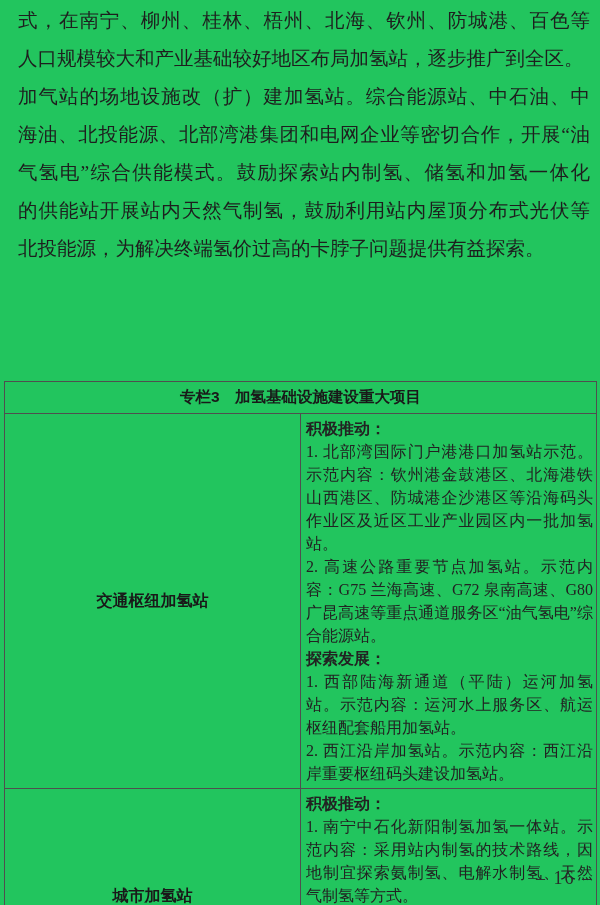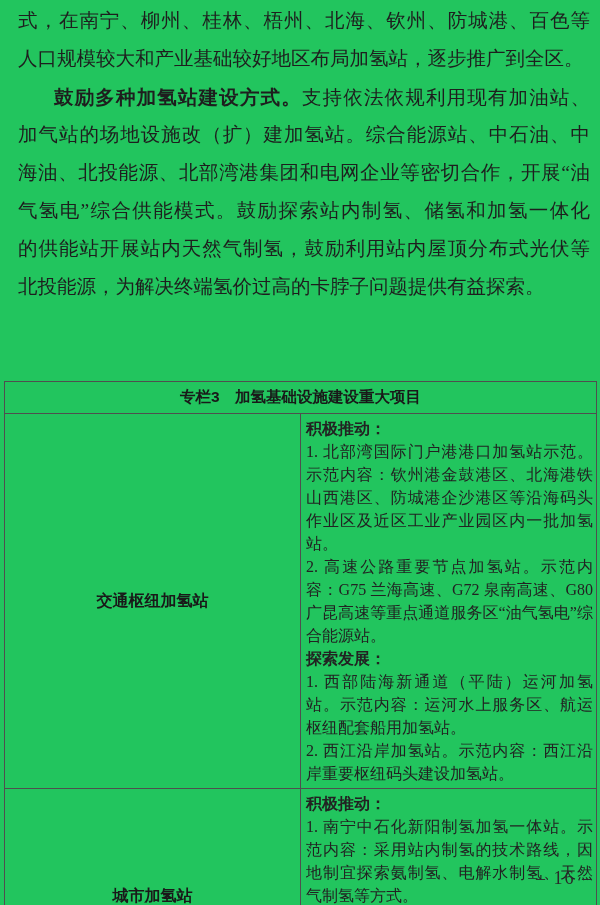--- a/index.html
+++ b/index.html
@@ -93,21 +93,20 @@
   }
 </style>
 </head>
 <body>
 
 <div class="page">
 
   <div class="body-text">
     <div class="bline">式，在南宁、柳州、桂林、梧州、北海、钦州、防城港、百色等</div>
     <div class="bline endpara">人口规模较大和产业基础较好地区布局加氢站，逐步推广到全区。</div>
-    <div class="bline indent"><span class="bold-run">鼓励多种加氢站建设方式。</span><span>支持依法依规利用现有加油站、</span></div>
     <div class="bline">加气站的场地设施改（扩）建加氢站。综合能源站、中石油、中</div>
     <div class="bline">海油、北投能源、北部湾港集团和电网企业等密切合作，开展“油</div>
     <div class="bline">气氢电”综合供能模式。鼓励探索站内制氢、储氢和加氢一体化</div>
     <div class="bline">的供能站开展站内天然气制氢，鼓励利用站内屋顶分布式光伏等</div>
     <div class="bline endpara">北投能源，为解决终端氢价过高的卡脖子问题提供有益探索。</div>
   </div>
 
   <table class="box-table">
     <tbody>
         <tr>

